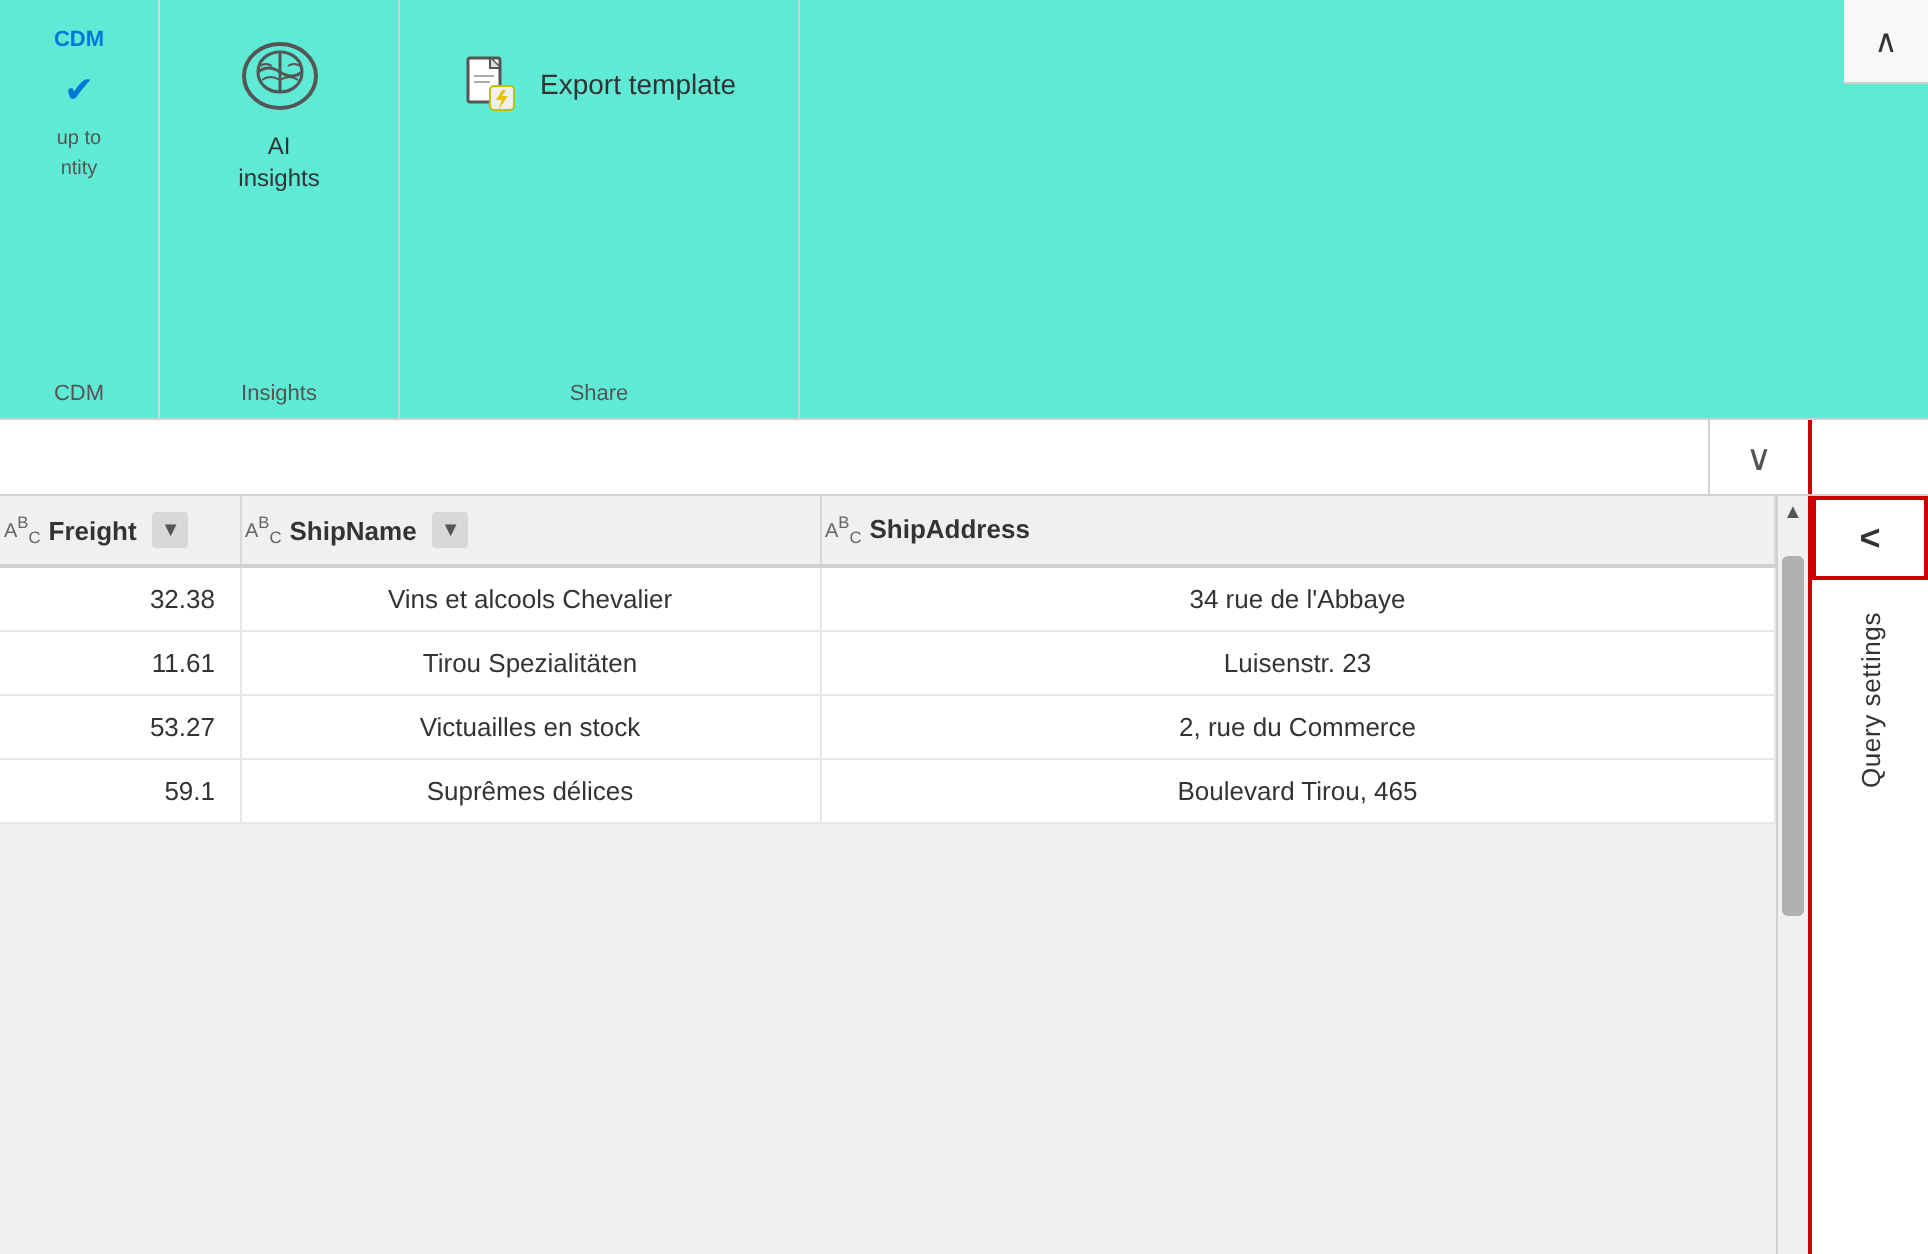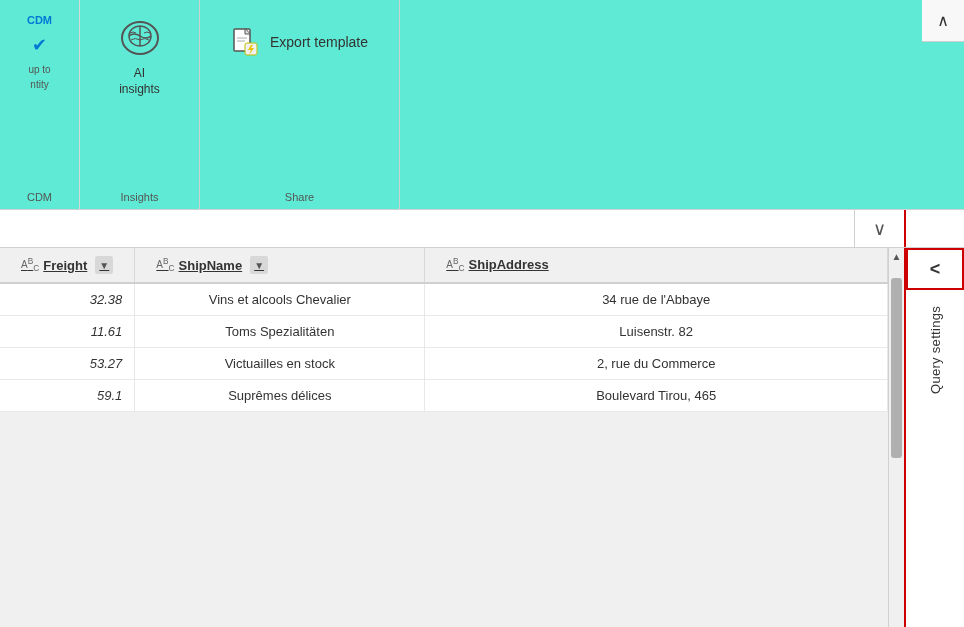--- a/index.html
+++ b/index.html
@@ -89,28 +89,27 @@
       border-collapse: collapse;
       font-size: 13px;
     }
 
     thead tr {
       background: #f0f0f0;
       border-bottom: 2px solid #d0d0d0;
     }
 
     thead th {
-      padding: 8px 21px;
+      padding: 8px 2px;
       text-align: left;
       font-weight: 600;
       color: #333;
       border-right: 1px solid #d8d8d8;
       white-space: nowrap;
       position: relative;
-      text-decoration: underline;
     }
 
     thead th .col-header {
       display: flex;
       align-items: center;
       gap: 6px;
     }
 
     .col-type-icon {
       font-size: 11px;
@@ -139,21 +138,20 @@
 
     tbody td {
       padding: 8px 10px;
       color: #333;
       border-right: 1px solid #e8e8e8;
       text-align: center;
     }
 
     .num-cell {
       text-align: right;
-      font-style: italic;
       padding-right: 12px;
     }
 
     
     .scrollbar-col {
       width: 16px;
       background: #f0f0f0;
       border-left: 1px solid #d0d0d0;
       position: relative;
     }
@@ -317,22 +315,22 @@
         </tr>
       </thead>
       <tbody id="table-body">
       <tr>
       <td class="num-cell">32.38</td>
       <td>Vins et alcools Chevalier</td>
       <td>34 rue de l'Abbaye</td>
     </tr>
           <tr>
       <td class="num-cell">11.61</td>
-      <td>Toms Spezialitäten</td>
-      <td>Luisenstr. 82</td>
+      <td>Tirou Spezialitäten</td>
+      <td>Luisenstr. 23</td>
     </tr>
           <tr>
       <td class="num-cell">53.27</td>
       <td>Victuailles en stock</td>
       <td>2, rue du Commerce</td>
     </tr>
           <tr>
       <td class="num-cell">59.1</td>
       <td>Suprêmes délices</td>
       <td>Boulevard Tirou, 465</td>

